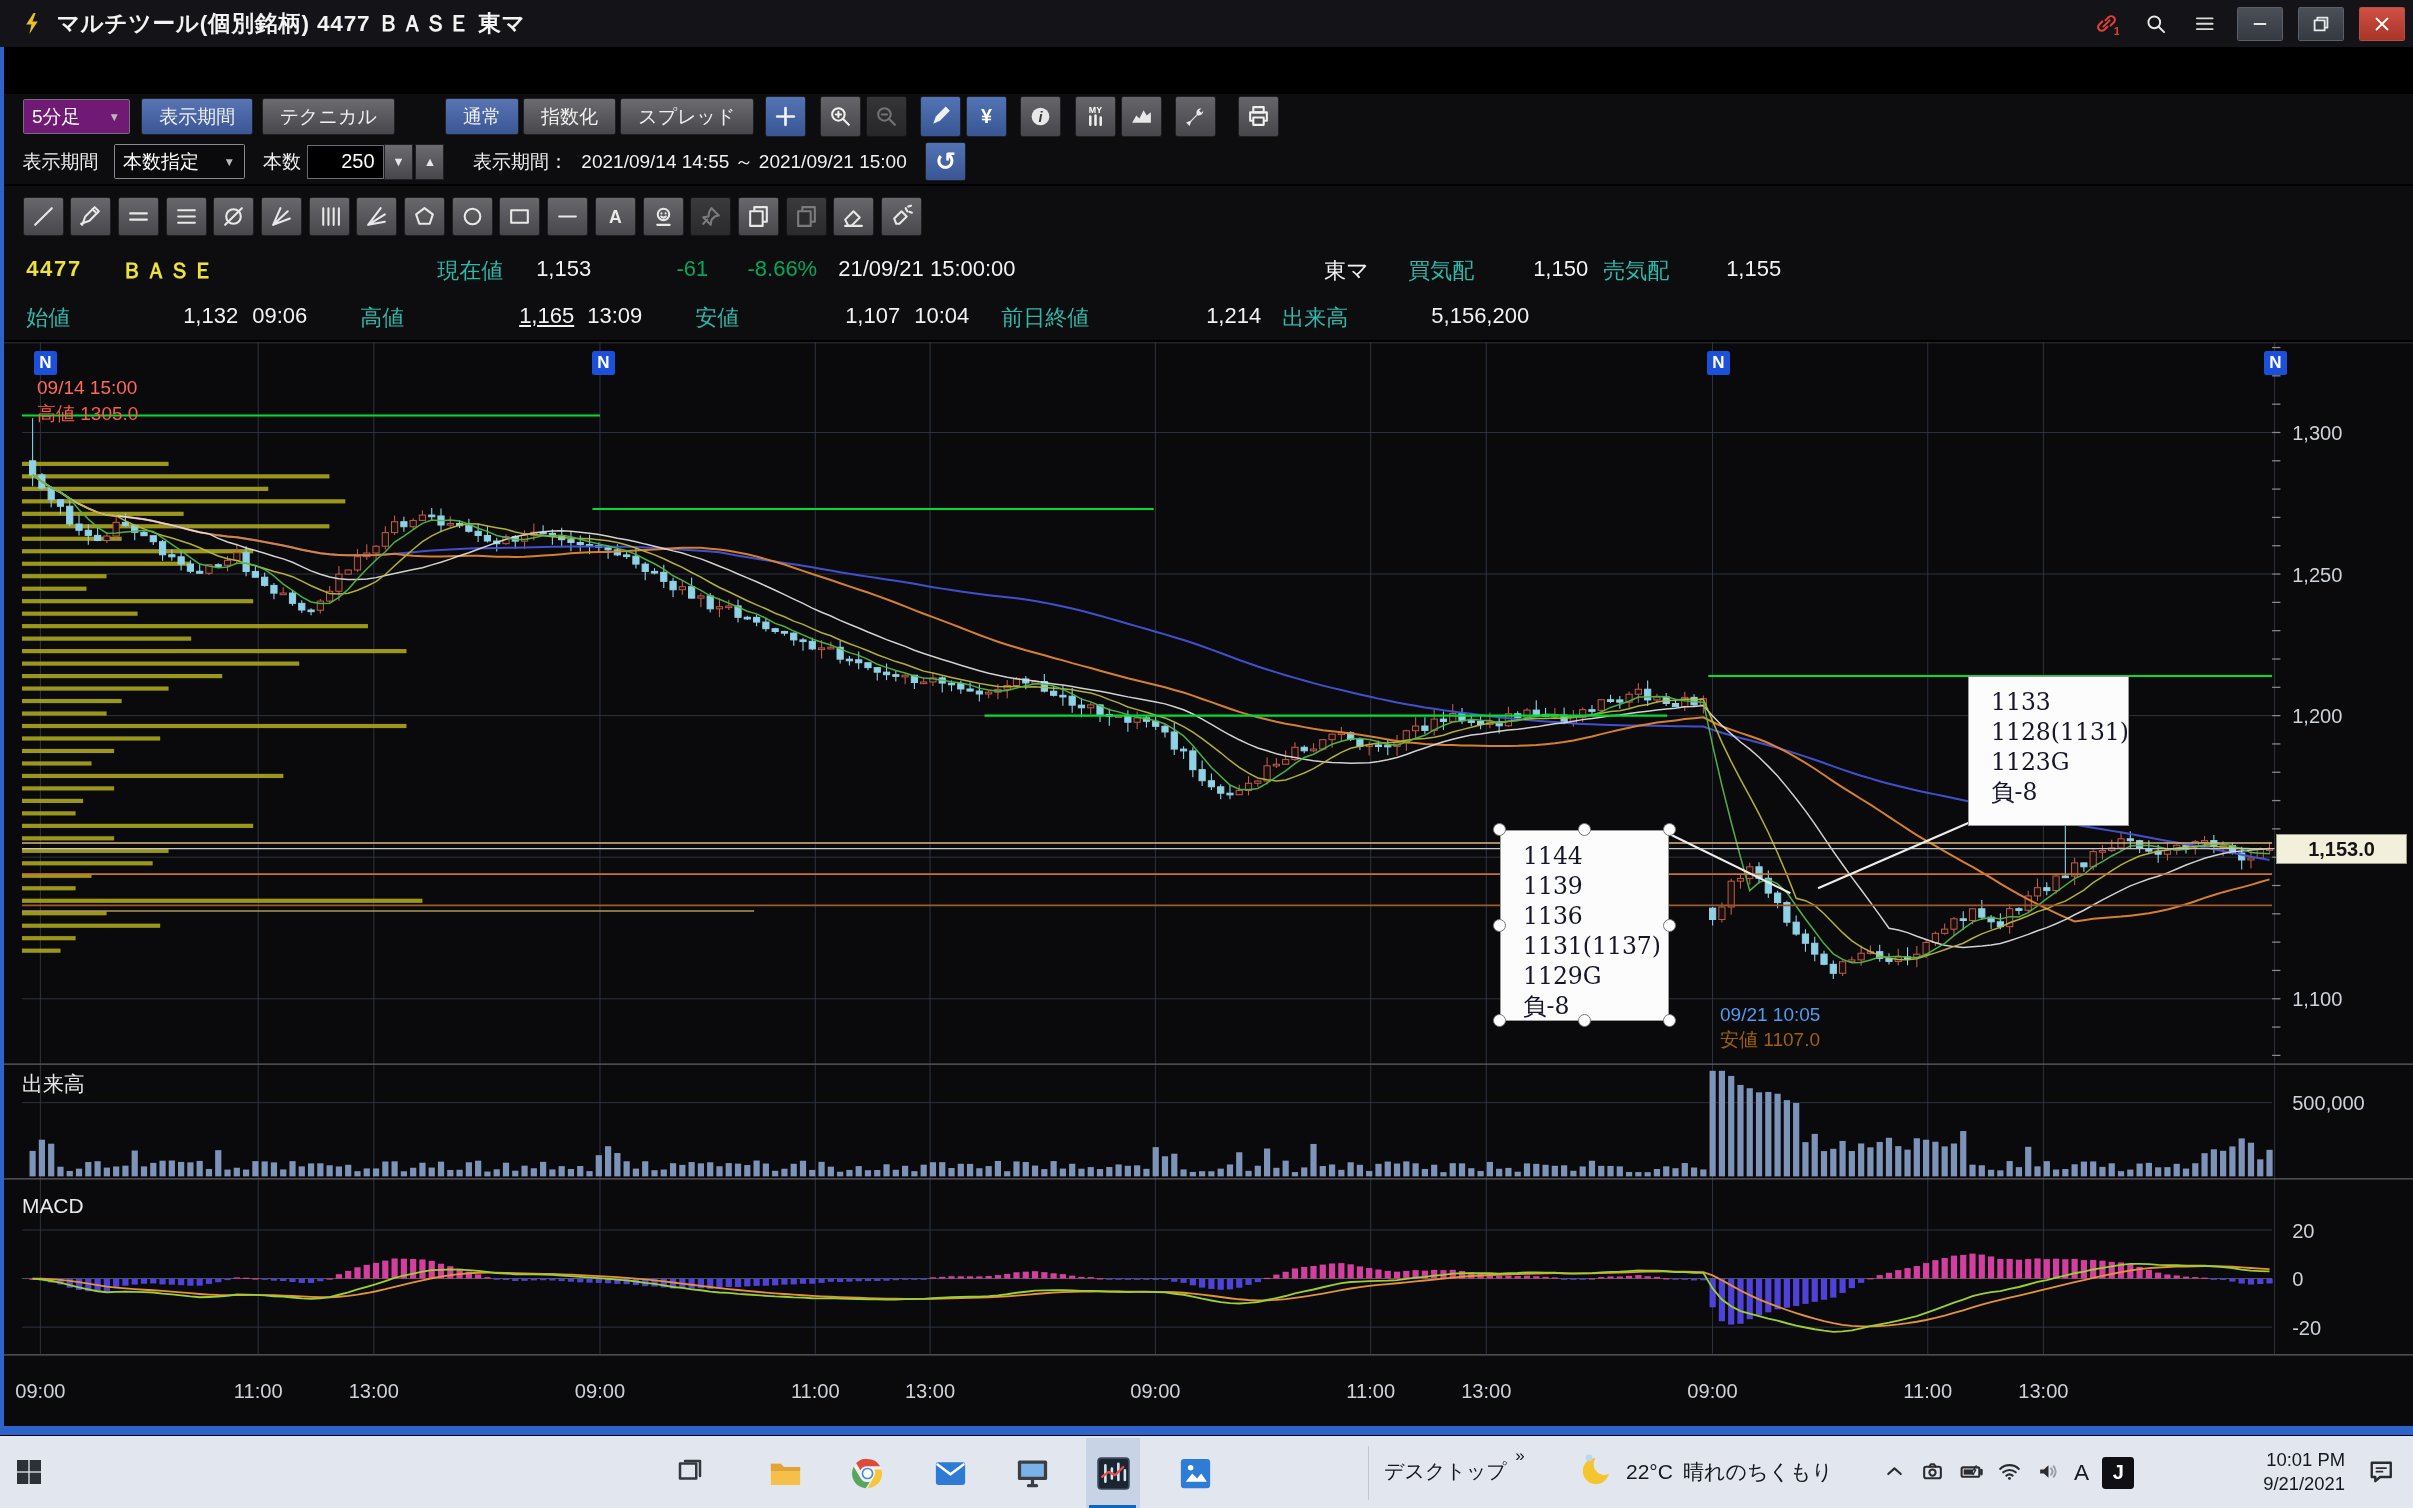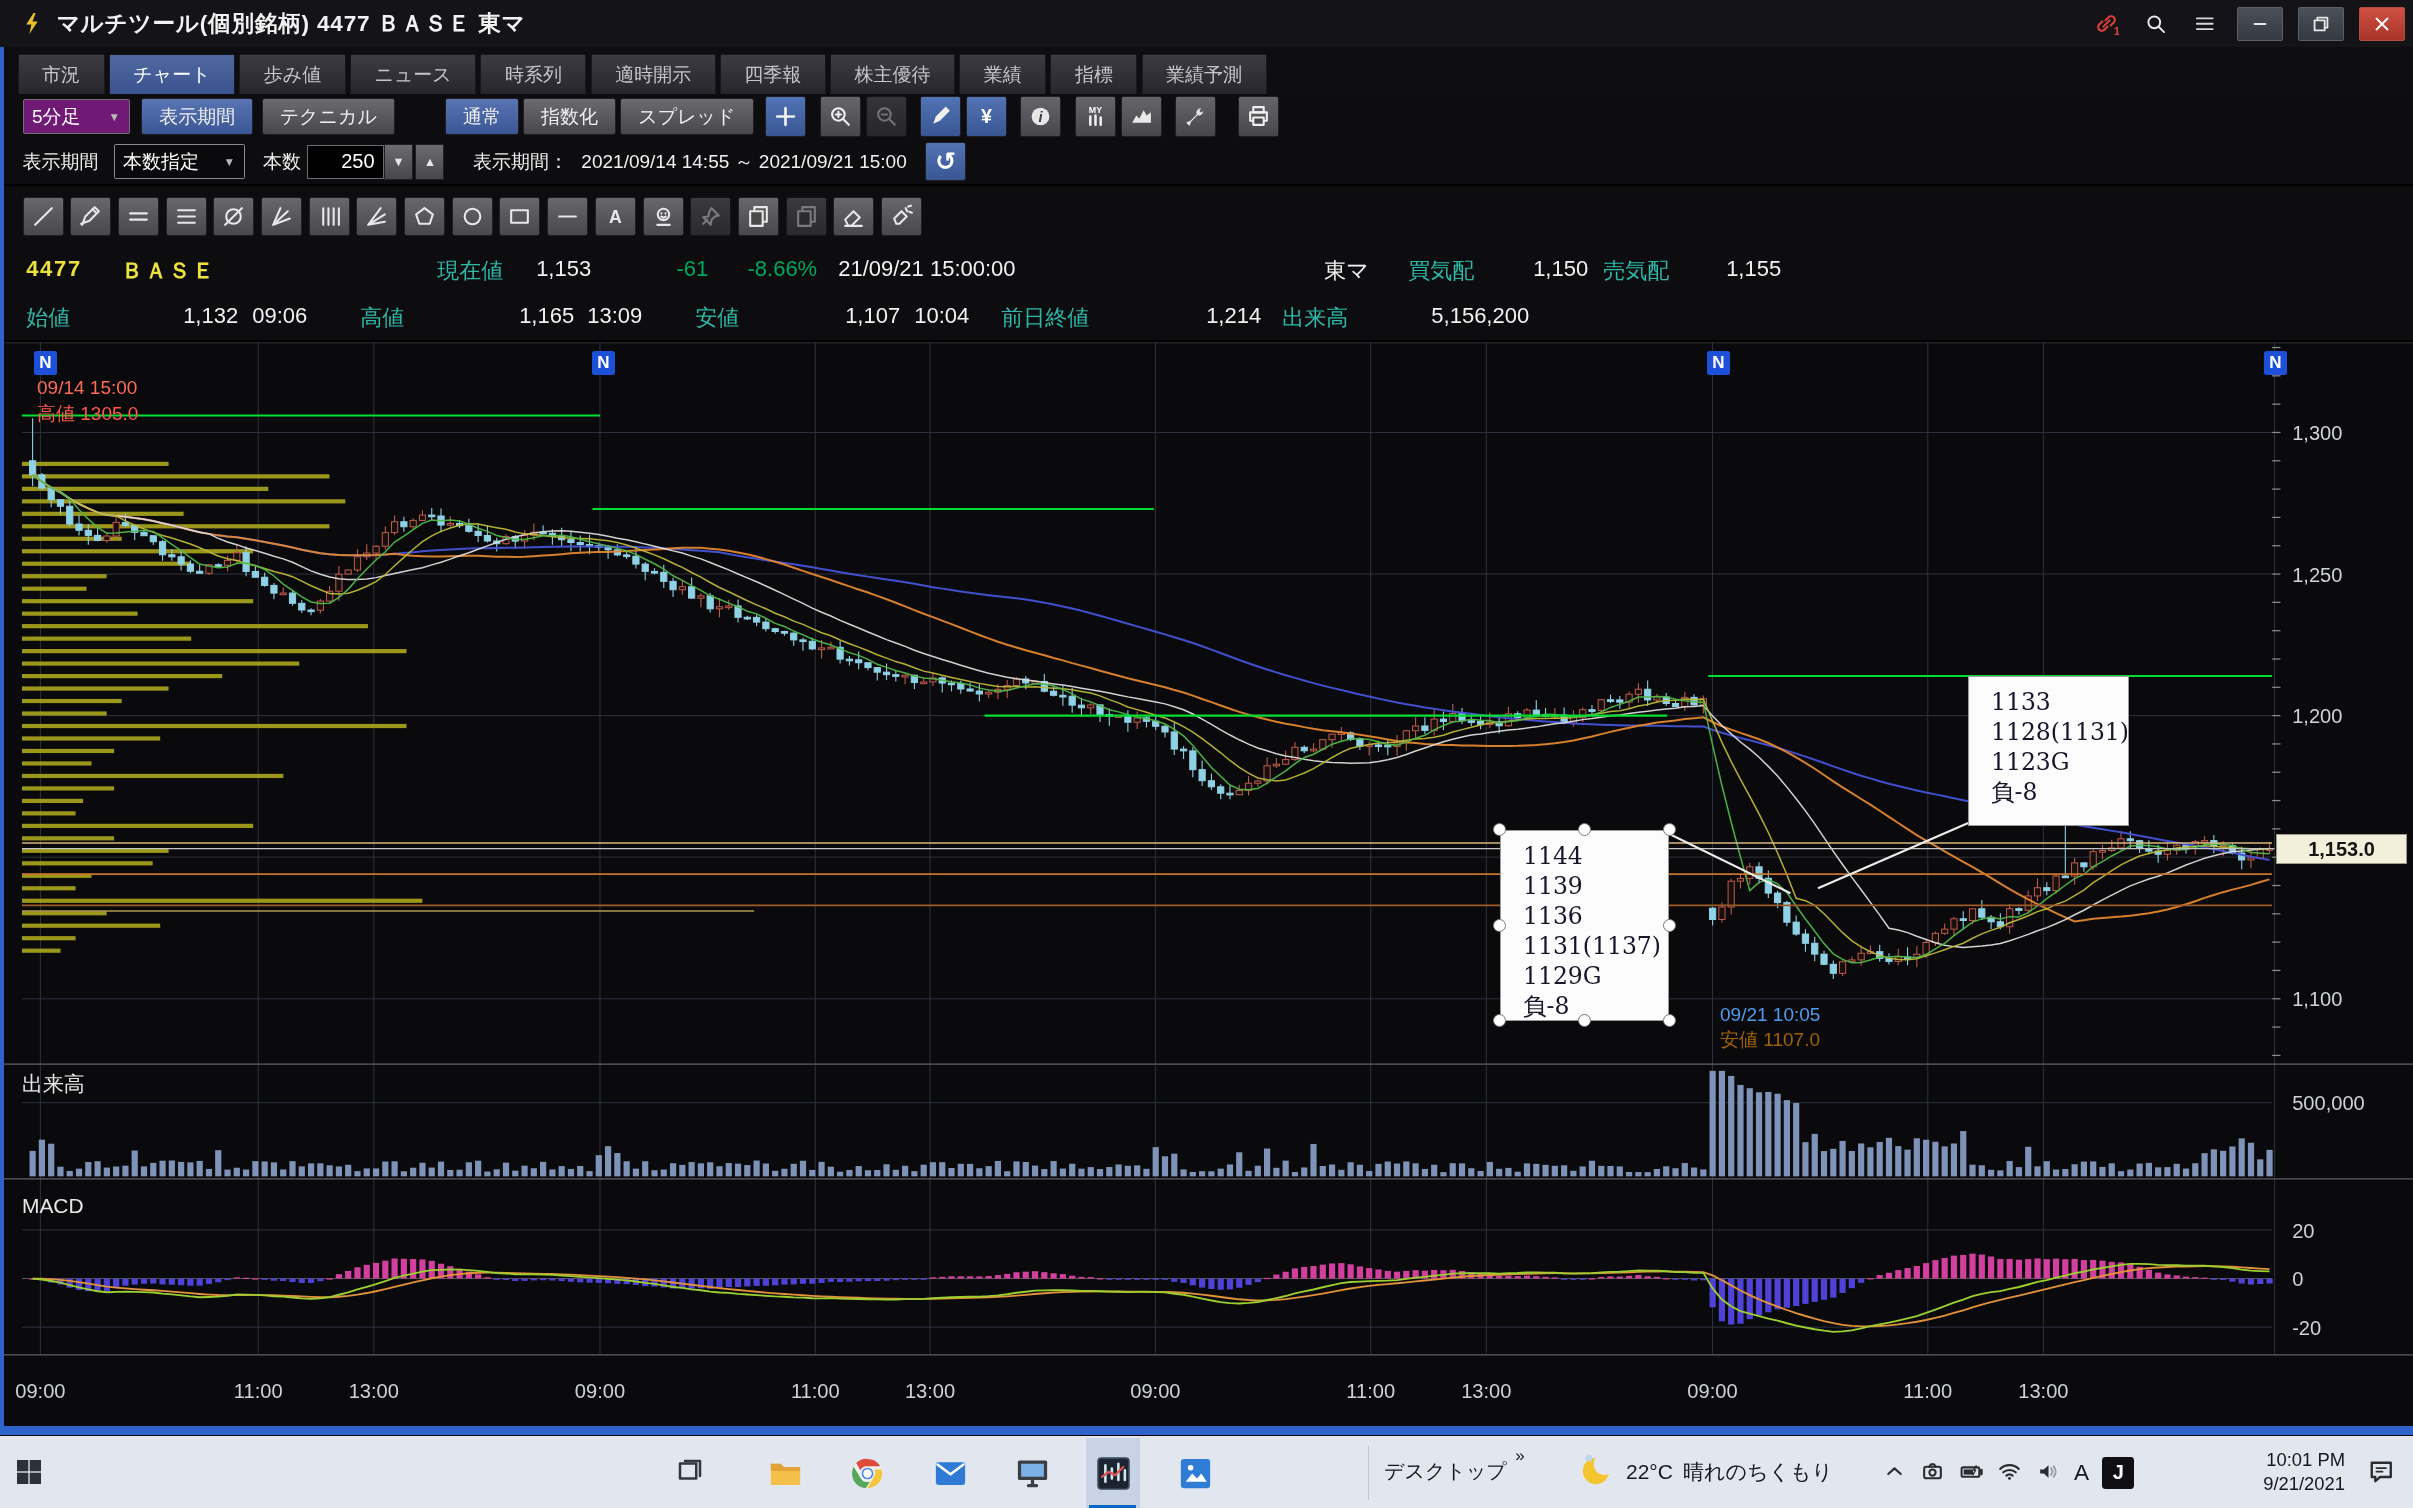--- a/index.html
+++ b/index.html
@@ -136,33 +136,20 @@
           </svg>
         </span>
       <span class="winbtn close" id="btn-close">
           <svg width="22" height="22" viewBox="0 0 24 24" fill="none" stroke="#fff" stroke-width="2" stroke-linecap="round" stroke-linejoin="round">
             <path d="M6 6l12 12M18 6L6 18"></path>
           </svg>
         </span>
     </div>
   </div>
 
-  <div class="tabbar" id="tabbar">
-      <div class="tab">市況</div>
-      <div class="tab active">チャート</div>
-      <div class="tab">歩み値</div>
-      <div class="tab">ニュース</div>
-      <div class="tab">時系列</div>
-      <div class="tab">適時開示</div>
-      <div class="tab">四季報</div>
-      <div class="tab">株主優待</div>
-      <div class="tab">業績</div>
-      <div class="tab">指標</div>
-      <div class="tab">業績予測</div>
-    </div>
 
   <div class="tb1">
     <div class="dropdown">
       <span>5分足</span>
       <span class="caret">▼</span>
     </div>
     <span id="tb1-btns" style="display:flex;align-items:center;">
         <div class="btn blue" style="margin-left: 11.7px;">表示期間</div>
         <div class="btn" style="margin-left: 8.4px;">テクニカル</div>
         <div class="btn blue" style="margin-left: 50px;">通常</div>
@@ -363,21 +350,21 @@
     <span class="val ralign" style="left:1500px;width:84px;">1,150</span>
     <span class="lbl" style="left:1599px;">売気配</span>
     <span class="val ralign" style="left:1693px;width:84px;">1,155</span>
   </div>
 
   <div class="q2">
     <span class="lbl" style="left:22px;">始値</span>
     <span class="val ralign" style="left:142px;width:92px;">1,132</span>
     <span class="val" style="left:248px;">09:06</span>
     <span class="lbl" style="left:356px;">高値</span>
-    <span class="val ralign" style="left:478px;width:92px;">1,165</span>
+    <span class="val ralign" style="left:478px;width:92px;text-decoration:underline;">1,165</span>
     <span class="val" style="left:583px;">13:09</span>
     <span class="lbl" style="left:691px;">安値</span>
     <span class="val ralign" style="left:804px;width:92px;">1,107</span>
     <span class="val" style="left:910px;">10:04</span>
     <span class="lbl" style="left:997px;">前日終値</span>
     <span class="val ralign" style="left:1165px;width:92px;">1,214</span>
     <span class="lbl" style="left:1278px;">出来高</span>
     <span class="val ralign" style="left:1391px;width:134px;">5,156,200</span>
   </div>
 

